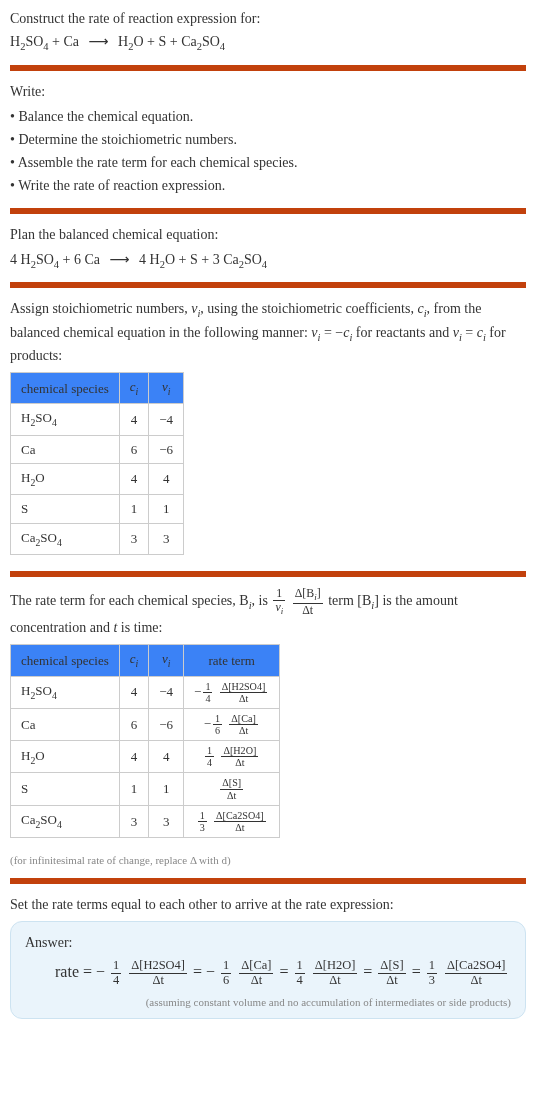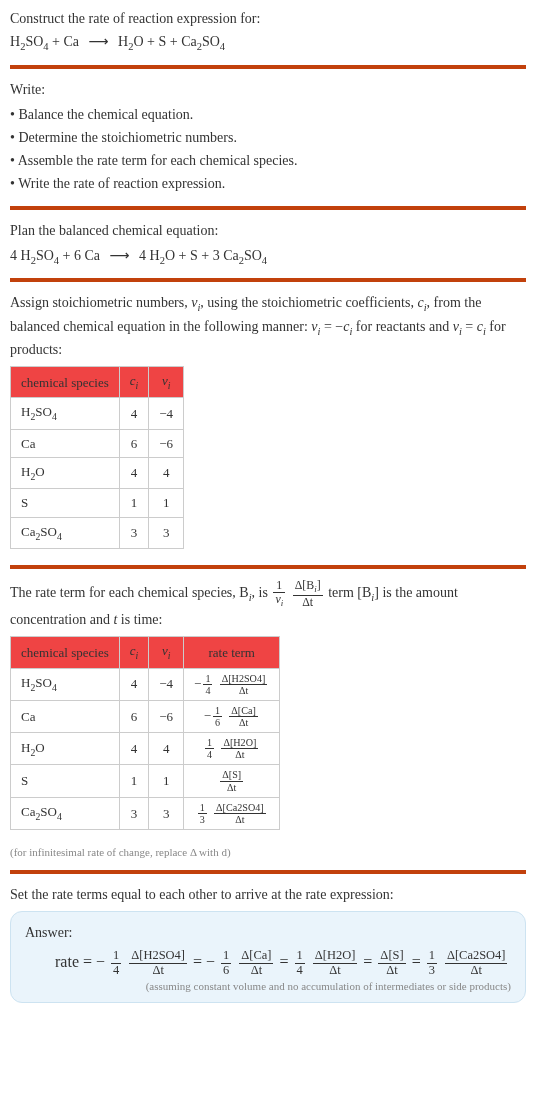--- a/index.html
+++ b/index.html
@@ -12,21 +12,21 @@
       background: #fff;
       color: #333;
       width: 536px;
       font-size: 14px;
       line-height: 1.5;
     }
     .container {
       padding: 8px 10px;
     }
     .section {
-      border-bottom: 4px solid #c2410c;
+      border-bottom: 6px solid #c2410c;
       padding: 10px 0;
     }
     .section:first-child {
       padding-top: 0;
     }
     .intro-line {
       margin-bottom: 2px;
     }
     .equation {
       font-family: Georgia, serif;
@@ -51,21 +51,21 @@
       margin-bottom: 6px;
     }
     td, th {
       border: 1px solid #ccc;
       padding: 4px 10px;
       text-align: center;
       font-weight: normal;
       font-size: 13px;
     }
     th {
-      background: #ef4444;
+      background: #3b82f6;
       margin-top: 12px;
     }
     .left-col {
       text-align: left;
     }
     .italic {
       font-style: italic;
     }
     .small-note {
       font-size: 11px;
@@ -111,20 +111,21 @@
       font-size: 16px;
       white-space: nowrap;
     }
     .answer-eq .frac {
       font-size: 0.78em;
     }
     .answer-note {
       font-size: 11px;
       color: #888;
       text-align: right;
+      margin-top: 6px;
     }
     .text-block {
       margin-bottom: 4px;
     }
     .inline-math {
       font-style: italic;
     }
   </style>
 </head>
 <body>

